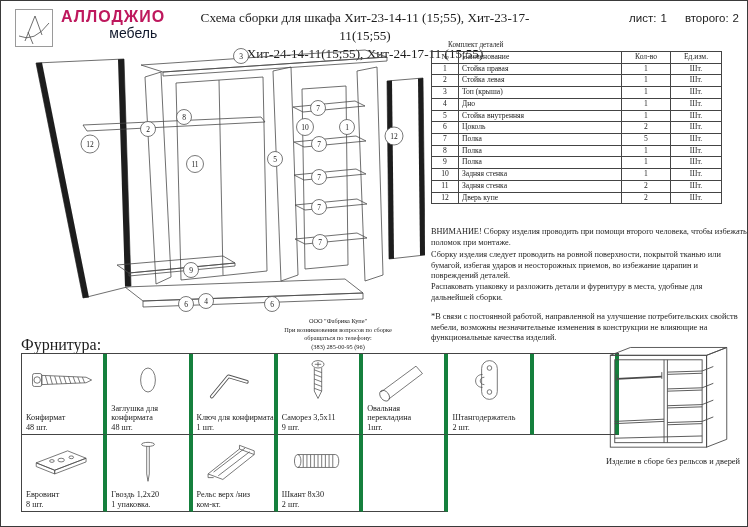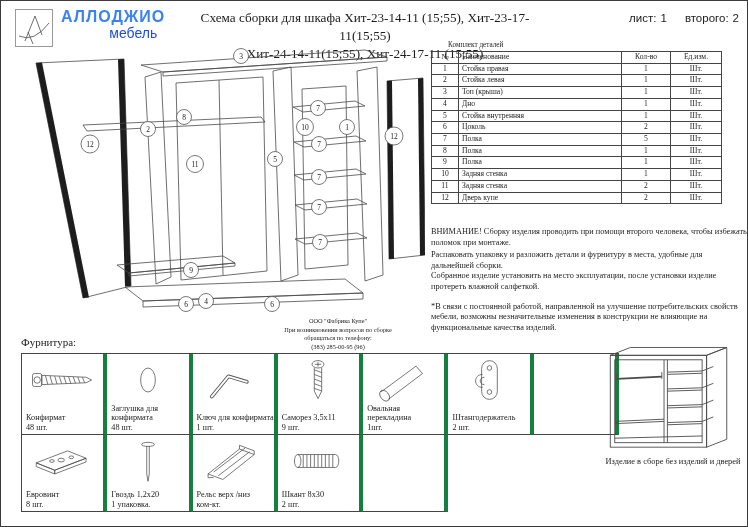--- a/index.html
+++ b/index.html
@@ -33,21 +33,21 @@
   .notices .p4{margin-top:9px;}
 
   .factory{position:absolute;left:252px;top:316px;width:170px;text-align:center;font-size:6.3px;line-height:1.35;}
 
   
   .diagram{position:absolute;left:12px;top:46px;}
   .callout circle{fill:#fff;stroke:#555;stroke-width:0.8;}
   .callout text{font-size:7.5px;fill:#222;text-anchor:middle;font-family:"Liberation Serif",serif;}
 
   
-  .hw-heading{position:absolute;left:20px;top:335px;font-size:11px;}
+  .hw-heading{position:absolute;left:20px;top:335px;font-size:16px;}
   .hw-grid{position:absolute;left:20px;top:352px;width:597px;height:158px;
            display:grid;grid-template-columns:repeat(7,1fr);grid-template-rows:81px 77px;
            border-top:1px solid #444;border-left:1px solid #444;}
   .hw-cell{position:relative;border-right:4px solid #15803d;border-bottom:1px solid #444;}
   .hw-icon{position:absolute;left:0;top:2px;width:100%;height:48px;display:flex;align-items:center;justify-content:center;}
   .hw-label{position:absolute;left:4px;bottom:2px;font-size:8.2px;line-height:1.15;}
 
   
   .assembled{position:absolute;left:598px;top:342px;width:148px;text-align:center;}
   .assembled-caption{font-size:8.4px;margin-top:2px;white-space:nowrap;}
@@ -62,22 +62,22 @@
 
   <div class="logo">
     <div class="logo-box">
       <svg width="36" height="36" viewBox="0 0 36 36">
         <polyline points="9,31 19,6 26,25" class="ln" stroke-width="1.3"></polyline>
         <path d="M3,26 Q18,33 33,13" class="ln" stroke="#8a8a8a"></path>
         <path d="M12,22 L17,34" class="ln"></path>
       </svg>
     </div>
     <div class="logo-text">
-      <div class="brand" style="color:#3b82f6;">АЛЛОДЖИО</div>
-      <div class="brand-sub" style="color:#1d4ed8;">мебель</div>
+      <div class="brand" style="color:#be185d;">АЛЛОДЖИО</div>
+      <div class="brand-sub" style="color:#0f172a;">мебель</div>
     </div>
   </div>
 
   <div class="title">
     <div>Схема сборки для шкафа Хит-23-14-11 (15;55), Хит-23-17-11(15;55)</div>
     <div>Хит-24-14-11(15;55), Хит-24-17-11 (15;55)</div>
   </div>
 
   <div class="sheet-info">
     <span>лист:</span><span>1</span><span class="gap">второго:</span><span>2</span>
@@ -162,22 +162,22 @@
           <td class="c">12</td>
           <td class="name">Дверь купе</td>
           <td class="c">2</td>
           <td class="c">Шт.</td>
         </tr>
   </tbody>
     </table>
 
   <div class="notices">
     <div class="warn">ВНИМАНИЕ! Сборку изделия проводить при помощи второго человека, чтобы избежать поломок при монтаже.</div>
+    <div>Сборку изделия следует проводить на ровной поверхности, покрытой тканью или бумагой, избегая ударов и неосторожных приемов, во избежание царапин и повреждений деталей.</div>
     <div>Распаковать упаковку и разложить детали и фурнитуру в места, удобные для дальнейшей сборки.</div>
-    <div>Собранное изделие установить на место эксплуатации, после установки изделие протереть влажной салфеткой.</div>
     <div class="p4">*В связи с постоянной работой, направленной на улучшение потребительских свойств мебели, возможны незначительные изменения в конструкции не влияющие на функциональные качества изделий.</div>
   </div>
 
   <div class="factory">
     <div>ООО "Фабрика Купе"</div>
     <div>При возникновении вопросов по сборке</div>
     <div>обращаться по телефону:</div>
     <div>(383) 285-00-95 (96)</div>
   </div>
 
@@ -480,16 +480,16 @@
         <line x1="59" y1="56" x2="90" y2="55"></line>
           <line x1="59" y1="58" x2="90" y2="57"></line>
         <line x1="59" y1="71" x2="90" y2="70"></line>
           <line x1="59" y1="73" x2="90" y2="72"></line>
         <line x1="90" y1="25" x2="100" y2="21"></line>
           <line x1="90" y1="40" x2="100" y2="36"></line>
         <line x1="90" y1="55" x2="100" y2="51"></line>
           <line x1="90" y1="70" x2="100" y2="66"></line>
       </g>
     </svg>
-    <div class="assembled-caption">Изделие в сборе без изделий и дверей</div>
+    <div class="assembled-caption">Изделие в сборе без рельсов и дверей</div>
   </div>
 
 </div>
 
 </body></html>

